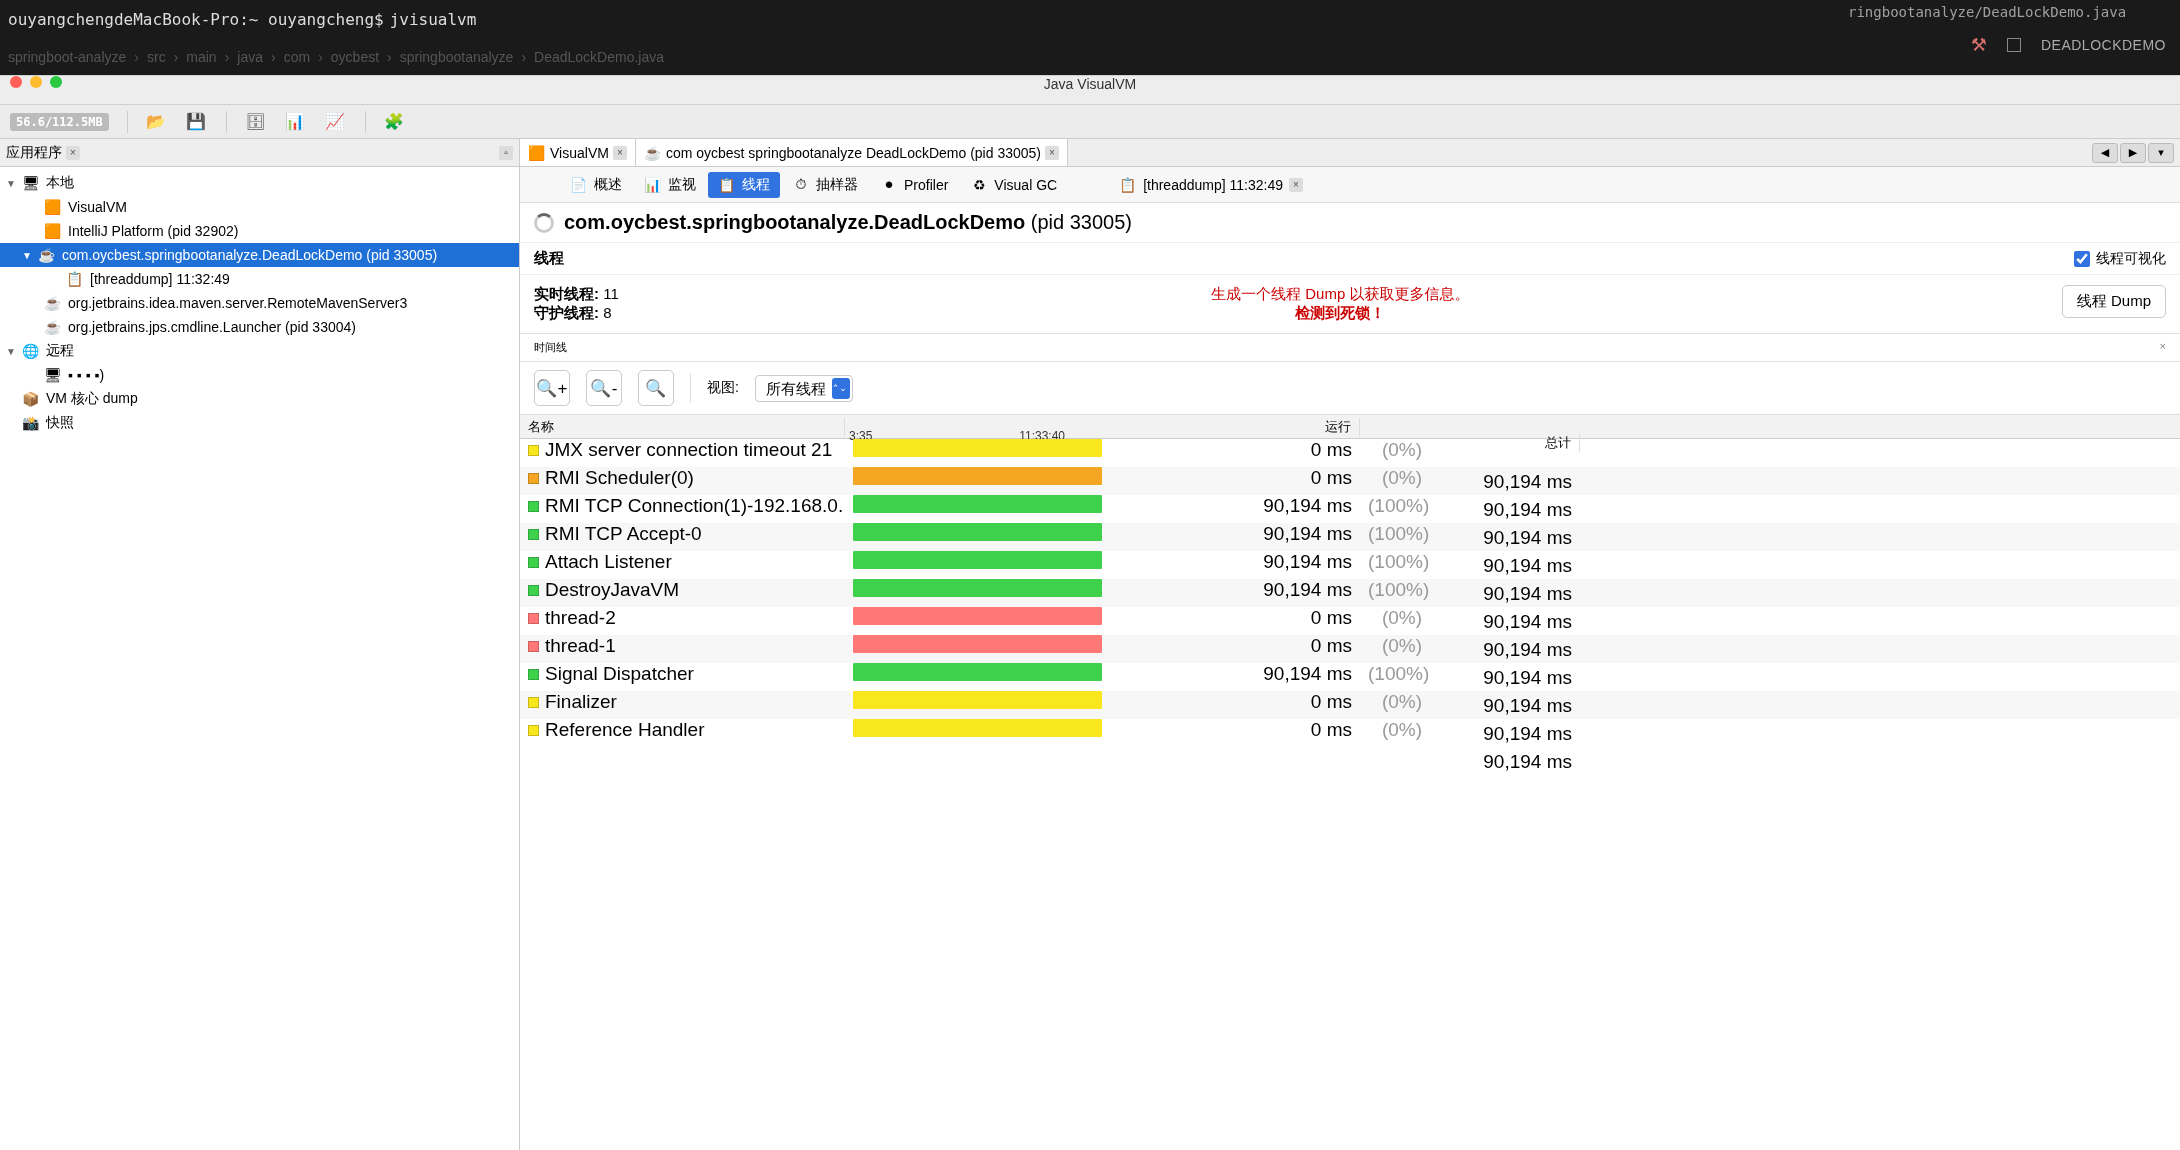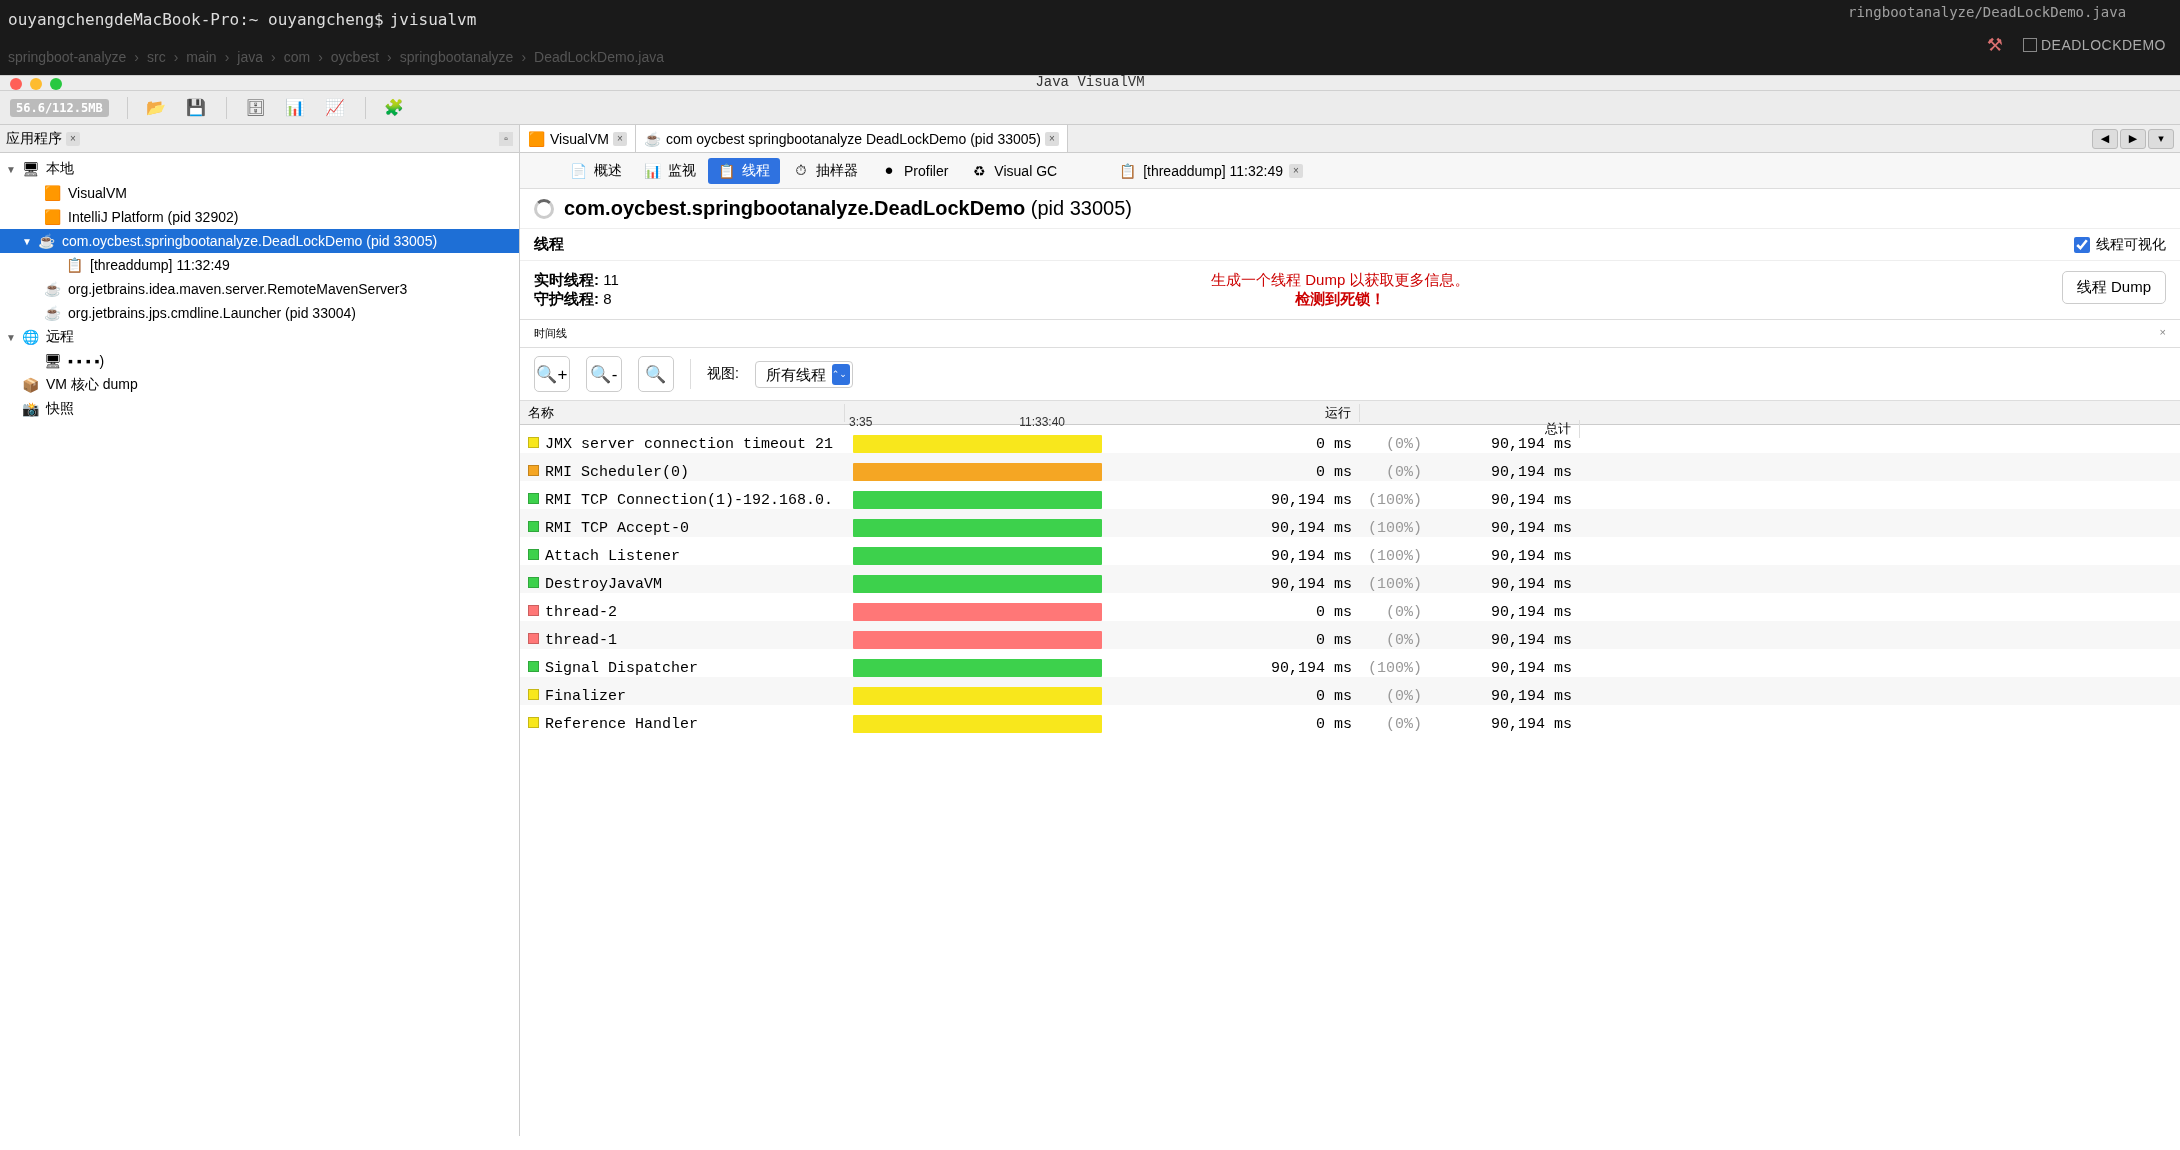--- a/index.html
+++ b/index.html
@@ -7,21 +7,21 @@
 .terminal-bg { background: #1a1a1a; color: #ddd; height: 75px; padding: 0 8px; display: flex; flex-direction: column; justify-content: space-around; font-family: Menlo, monospace; font-size: 16px; }
 .terminal-line { display: flex; gap: 6px; }
 .terminal-right { position: absolute; right: 0; top: 0; width: 340px; height: 75px; background: #1a1a1a; color: #888; font-size: 14px; }
 .terminal-right .tab-path { padding: 4px 8px; color: #a0a0a0; font-family: Menlo, monospace; }
 .terminal-right .run-bar { display: flex; align-items: center; justify-content: flex-end; gap: 20px; padding: 10px 14px; }
 .run-icon { color: #d97070; font-size: 18px; }
 .run-label { color: #aaa; letter-spacing: 0.5px; }
 .breadcrumb-dark { color: #555; font-size: 14px; display: flex; gap: 8px; font-family: sans-serif; }
 .breadcrumb-dark span { white-space: nowrap; }
 .window-frame { background: #f7f7f7; }
-.titlebar { height: 16px; background: #ededed; display: flex; align-items: flex-end; position: relative; border-top: 1px solid #d0d0d0; border-bottom: 1px solid #d0d0d0; font-family: Liberation Mono, monospace; }
+.titlebar { height: 30px; background: #ededed; display: flex; align-items: flex-start; position: relative; border-top: 1px solid #d0d0d0; border-bottom: 1px solid #d0d0d0; }
 .traffic-lights { display: flex; gap: 8px; padding-left: 10px; }
 .dot { width: 12px; height: 12px; border-radius: 50%; }
 .dot.red { background: #ff5f57; }
 .dot.yellow { background: #febc2e; }
 .dot.green { background: #28c840; }
 .wintitle { position: absolute; left: 50%; transform: translateX(-50%); color: #333; font-size: 14px; }
 .toolbar { height: 34px; background: #ececec; display: flex; align-items: center; gap: 18px; padding: 0 10px; border-bottom: 1px solid #ccc; }
 .memory-badge { background: #bbb; color: #fff; font-family: monospace; font-size: 12px; padding: 2px 6px; border-radius: 3px; font-weight: bold; }
 .tool-icon { width: 22px; height: 22px; display: inline-flex; align-items: center; justify-content: center; font-size: 16px; color: #555; }
 .main-split { display: flex; height: calc(1150px - 75px - 30px - 34px); }
@@ -68,21 +68,21 @@
 .select-wrap::after { content: ""; position: absolute; right: 3px; top: 3px; bottom: 3px; width: 18px; background: #2f72e0; border-radius: 3px; pointer-events: none; }
 .select-wrap::before { content: "⌃⌄"; position: absolute; right: 6px; top: 50%; transform: translateY(-50%); color: #fff; font-size: 9px; z-index: 1; pointer-events: none; line-height: 8px; }
 .thread-table { flex: 1; overflow: hidden; }
 .th-row { display: flex; height: 24px; background: #f2f2f2; border-bottom: 1px solid #ccc; font-size: 13px; align-items: center; }
 .th-cell { padding: 0 8px; border-right: 1px solid #ddd; }
 .col-name { width: 325px; }
 .col-bar { width: 265px; position: relative; }
 .col-run { width: 250px; text-align: right; }
 .col-pct { width: 70px; text-align: right; color: #999; }
 .col-total { width: 150px; text-align: right; margin-top: 32px; }
-.td-row { display: flex; height: 28px; align-items: flex-end; font-size: 15px; font-family: Liberation Mono, monospace; }
+.td-row { display: flex; height: 28px; align-items: flex-start; font-size: 19px; }
 .td-row:nth-child(even) { background: #f7f7f7; }
 .td-cell { padding: 0 8px; white-space: nowrap; overflow: hidden; }
 .state-sq { display: inline-block; width: 11px; height: 11px; margin-right: 6px; border: 1px solid rgba(0,0,0,0.2); }
 .sq-yellow { background: #f8e71c; }
 .sq-orange { background: #f5a623; }
 .sq-green { background: #3dd14c; }
 .sq-red { background: #f77; }
 .bar-fill { height: 18px; border-radius: 1px; }
 .time-label { position: absolute; top: 2px; font-size: 12px; color: #333; }
 .minimize-icon { width: 14px; height: 14px; background: #ddd; display: inline-flex; align-items: center; justify-content: center; font-size: 10px; }
@@ -103,21 +103,21 @@
     <span>com</span> ›
     <span>oycbest</span> ›
     <span>springbootanalyze</span> ›
     <span>DeadLockDemo.java</span>
   </div>
 </div>
 <div class="terminal-right">
   <div class="tab-path">ringbootanalyze/DeadLockDemo.java</div>
   <div class="run-bar">
     <span class="run-icon">⚒</span>
-    <span style="display:flex;align-items:center;gap:4px">
+    <span style="display:flex;align-items:center;gap:20px">
       <span style="width:14px;height:14px;border:1px solid #888;display:inline-block"></span>
       <span class="run-label">DEADLOCKDEMO</span>
     </span>
   </div>
 </div>
 
 <div class="window-frame">
   <div class="titlebar">
     <div class="traffic-lights">
       <span class="dot red"></span>

